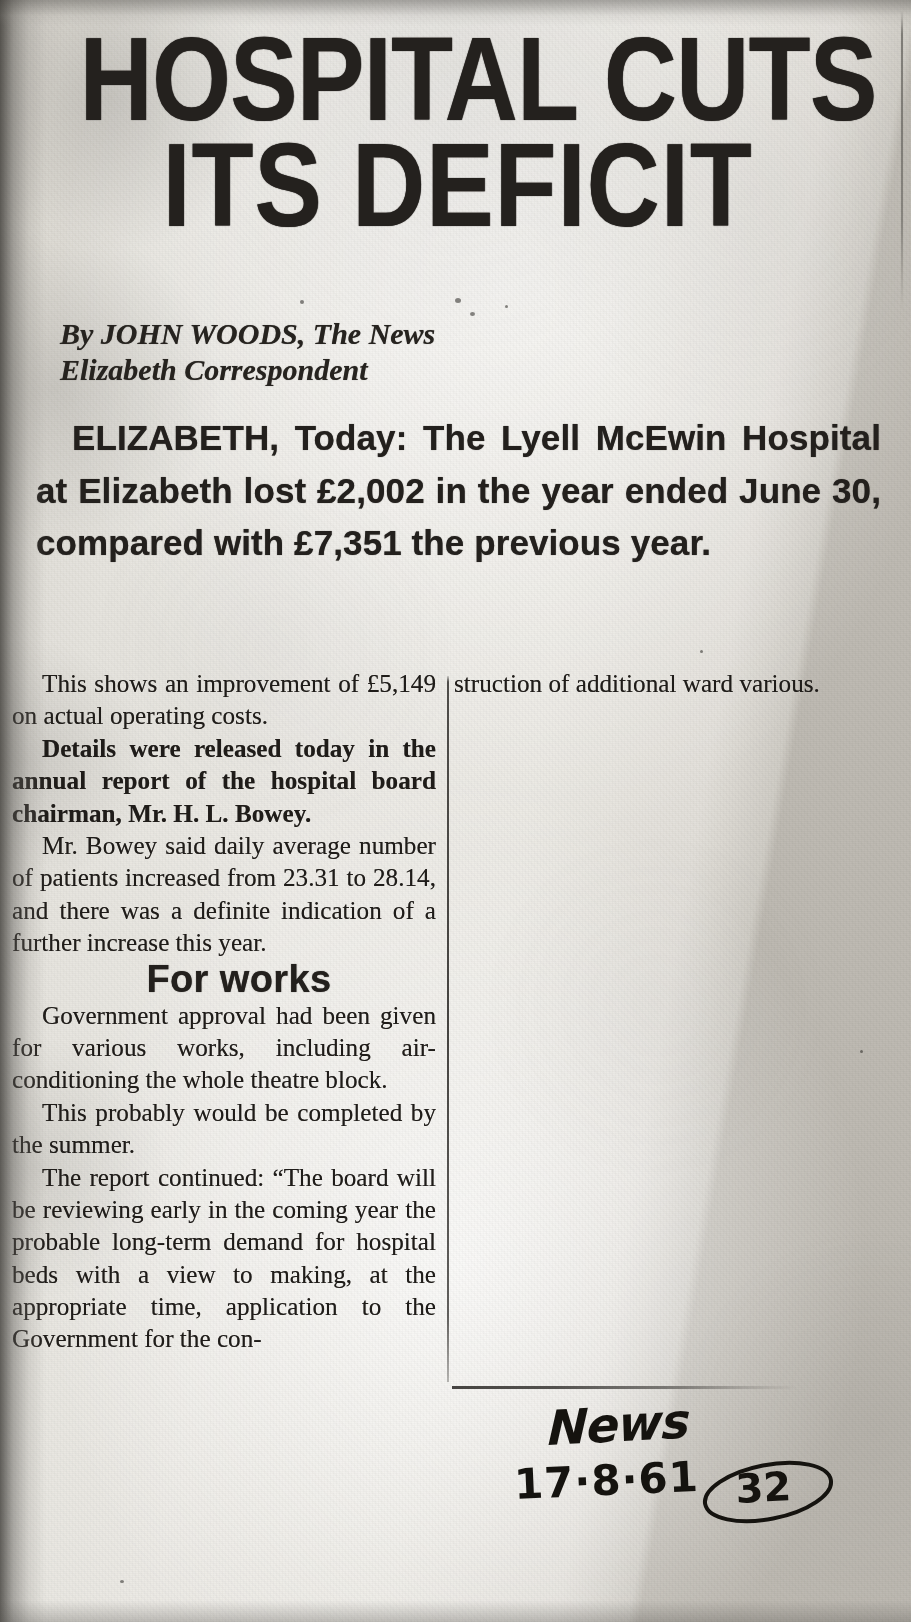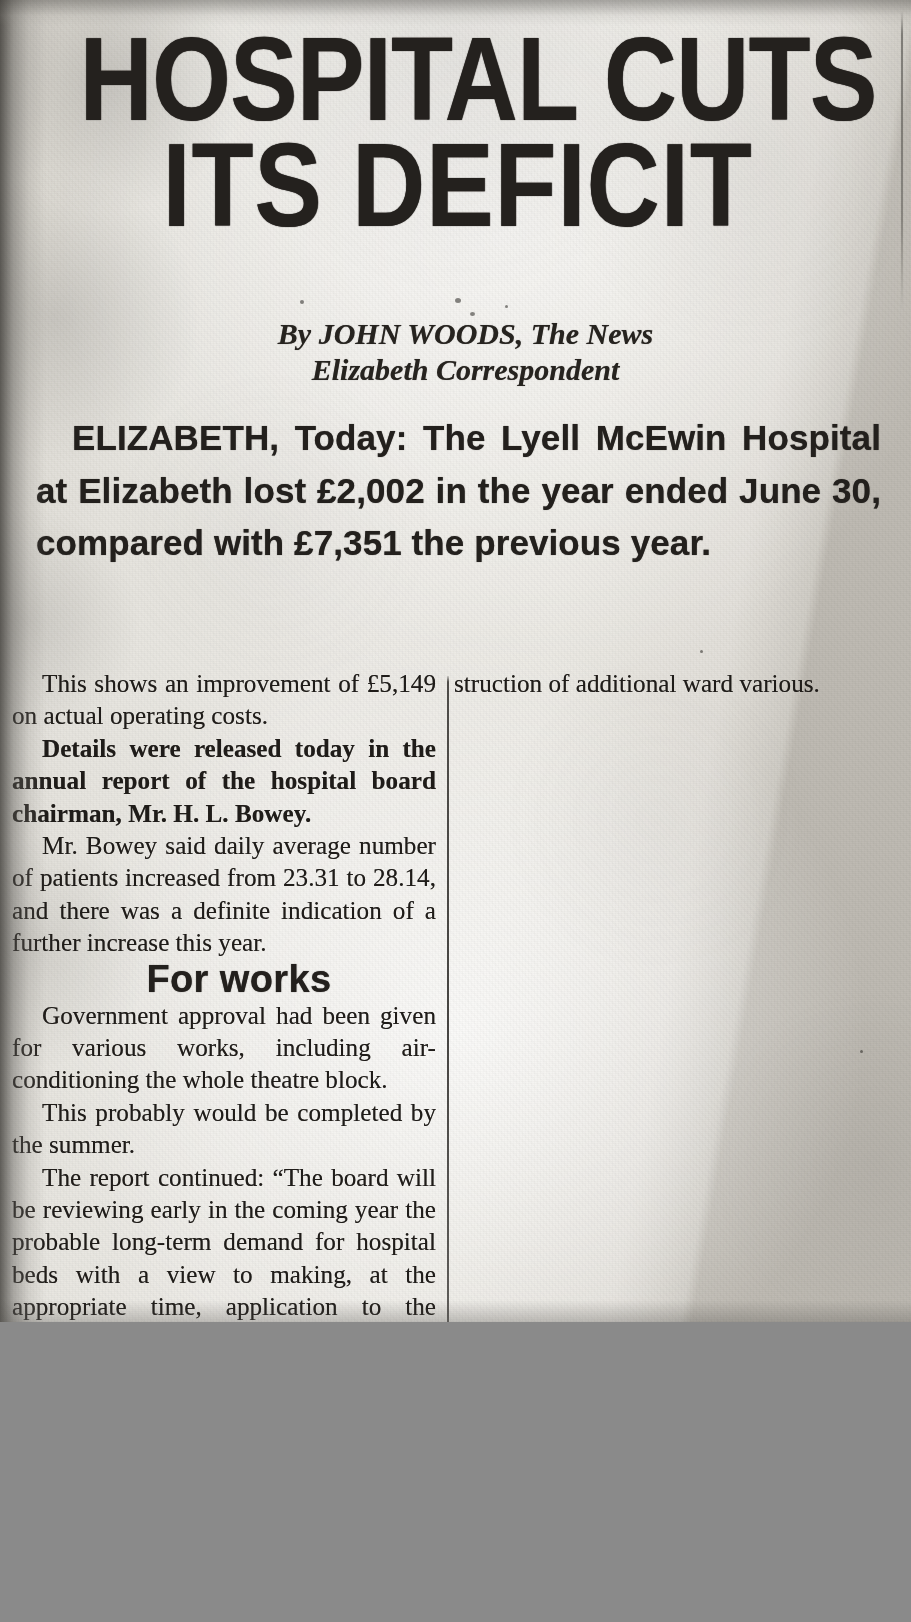--- a/index.html
+++ b/index.html
@@ -8,21 +8,21 @@
     padding: 0;
     background: #8a8a8a;
   }
   body {
     font-family: "Liberation Serif", serif;
   }
 
   #clipping {
     position: relative;
     width: 911px;
-    height: 1322px;
+    height: 1622px;
     overflow: hidden;
     background: #5eead4;
   }
 
   
   .paper-base {
     position: absolute;
     inset: 0;
     background:
       radial-gradient(ellipse 70% 50% at 55% 18%, rgba(255,255,255,0.55) 0%, rgba(255,255,255,0) 70%),
@@ -103,21 +103,20 @@
   }
   .headline .hl-line { display: block; white-space: nowrap; }
   .headline .hl-line.second { letter-spacing: 1px; }
 
   
   .byline {
     position: absolute;
     left: 60px;
     right: 40px;
     top: 316px;
-    text-align: center;
     font-family: "Liberation Serif", serif;
     font-style: italic;
     font-weight: bold;
     font-size: 30px;
     line-height: 1.20;
     color: #26231f;
     text-shadow: 0 0 0.8px rgba(35,32,29,0.6);
   }
   .byline .by-line2 { display: block; }
 

